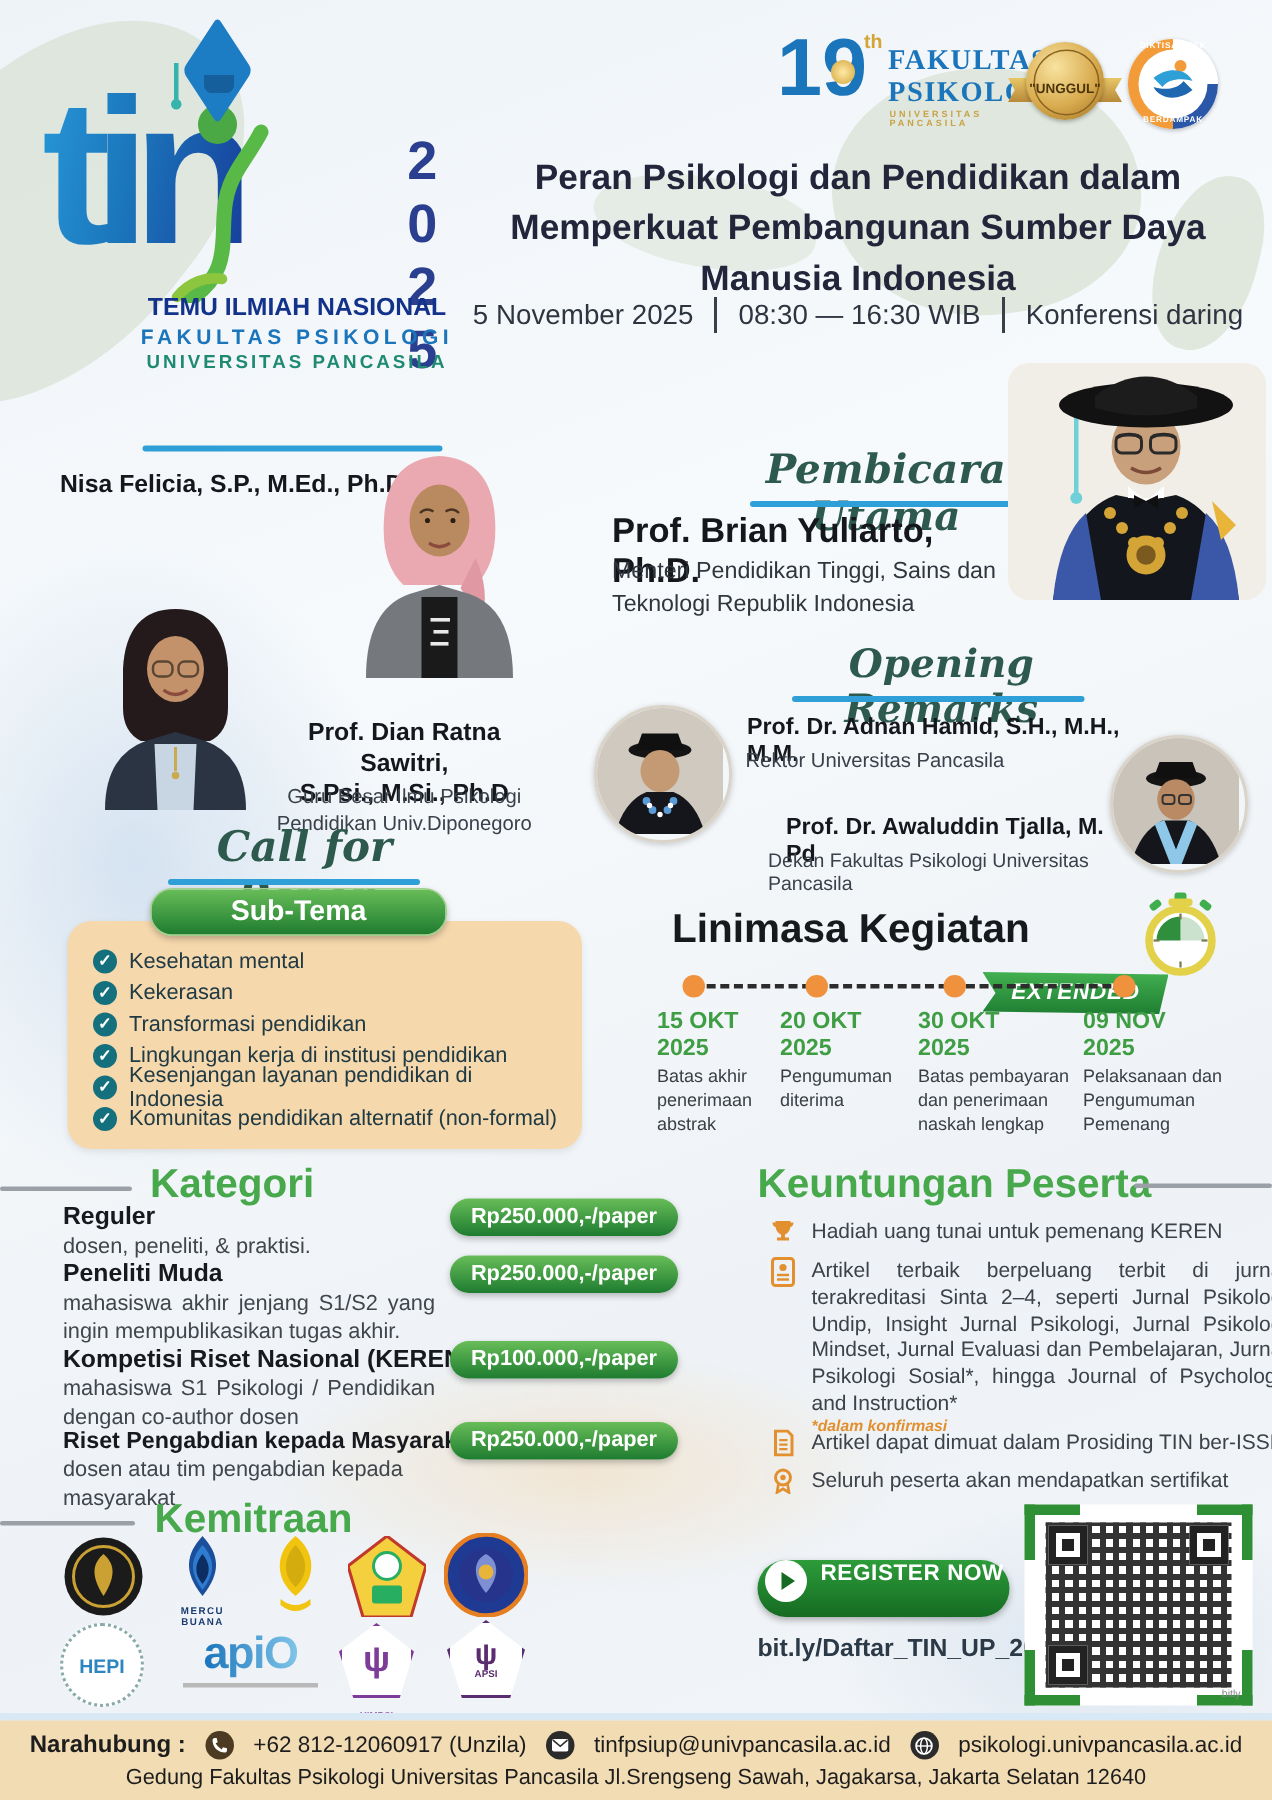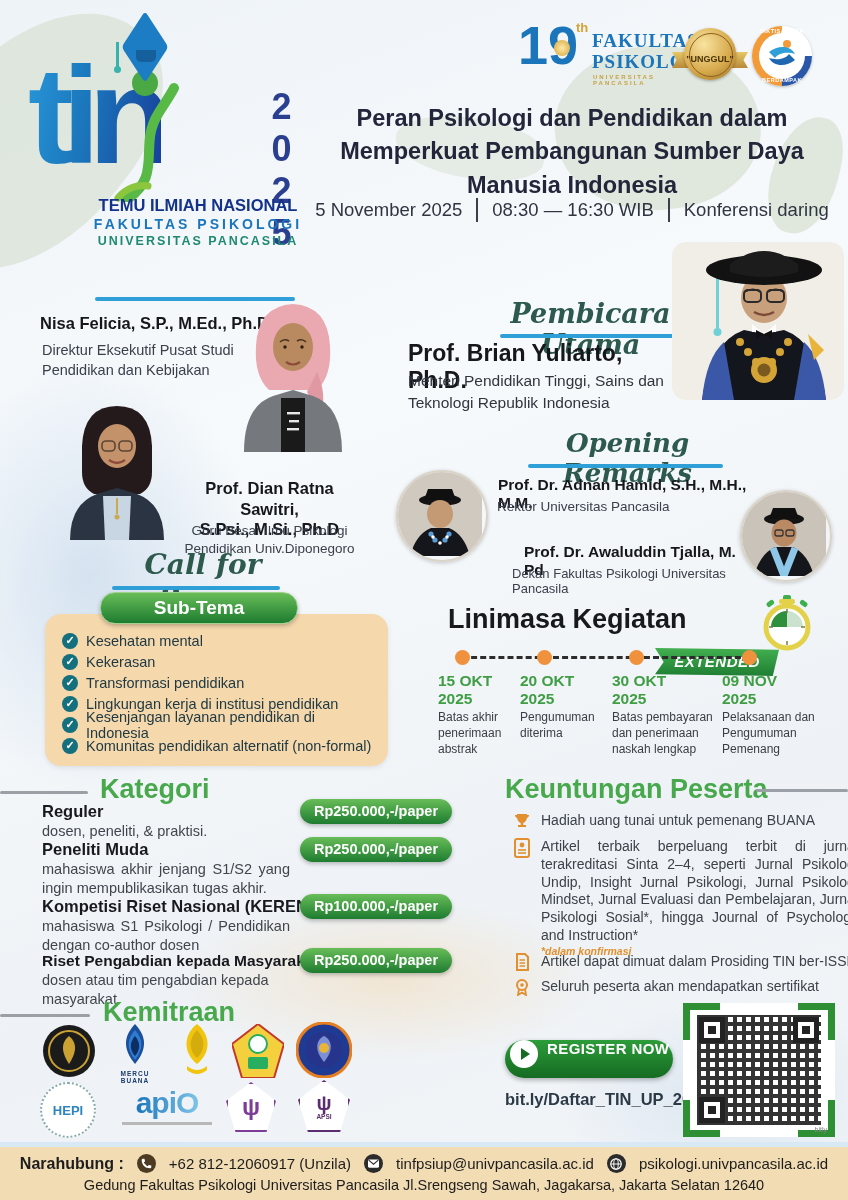--- a/index.html
+++ b/index.html
@@ -107,24 +107,20 @@
     <span>5 November 2025</span>
     <span class="sep"></span>
     <span>08:30 — 16:30 WIB</span>
     <span class="sep"></span>
     <span>Konferensi daring</span>
   </div>
 
   <div class="ubar" style="left:95px;top:297px;width:200px;"></div>
 
   <div class="abs" style="left:40px;top:314px;width:230px;font-weight:800;font-size:16.5px;color:#15171c;">Nisa Felicia, S.P., M.Ed., Ph.D</div>
-  <div class="abs" style="left:42px;top:340px;width:210px;font-size:14.5px;line-height:1.4;color:#3a414b;">
-    <div>Direktur Eksekutif Pusat Studi</div>
-    <div>Pendidikan dan Kebijakan</div>
-  </div>
   <svg class="abs" style="left:228px;top:300px;" width="130" height="152" viewBox="0 0 130 152">
     <path d="M65 4 Q100 6 102 46 Q104 76 89 90 L41 90 Q26 76 28 46 Q30 6 65 4 Z" fill="#eaa9b1"></path>
     <ellipse cx="65" cy="47" rx="20" ry="24" fill="#b9895f"></ellipse>
     <path d="M52 42 q4 -4 9 -1 M69 41 q5 -3 9 1" stroke="#4a3320" stroke-width="1.6" fill="none"></path>
     <circle cx="57" cy="47" r="1.7" fill="#2c1d10"></circle>
       <circle cx="74" cy="47" r="1.7" fill="#2c1d10"></circle>
     <path d="M58 62 q7 5 14 0" stroke="#8c4a3c" stroke-width="2.2" fill="none"></path>
     <path d="M89 72 Q99 94 93 114 L79 92 Z" fill="#e099a3"></path>
     <path d="M16 152 Q16 106 45 96 L65 90 L85 96 Q114 106 114 152 Z" fill="#75787d"></path>
     <path d="M53 98 L77 98 L77 152 L53 152 Z" fill="#1a1a1a"></path>
@@ -324,21 +320,21 @@
   <div class="kat-desc" style="left:42px;top:971px;width:300px;">dosen atau tim pengabdian kepada masyarakat</div>
   <div class="abs pill" style="left:300px;top:948px;width:152px;height:25px;line-height:25px;font-size:14.5px;">Rp250.000,-/paper</div>
 
   <div class="abs green-h" style="left:505px;top:774px;font-size:27px;">Keuntungan Peserta</div>
   <div class="dash" style="left:756px;top:789px;width:92px;"></div>
 
   <div class="benefit" style="left:513px;top:812px;">
     <svg width="18" height="18" viewBox="0 0 18 18">
         <path d="M4 2 h10 v3 c0 3.4-2 5.4-3.7 6 V13 h2.7 v2 H5 v-2 h2.7 V11 C6 10.4 4 8.4 4 5 Z M2 3 h2 v3 C2.8 5.6 2 4.6 2 3 Z M16 3 h-2 v3 c1.2-.4 2-1.4 2-3 Z" fill="#e2902f"></path>
       </svg>
-    <span class="txt">Hadiah uang tunai untuk pemenang BUANA</span>
+    <span class="txt">Hadiah uang tunai untuk pemenang KEREN</span>
   </div>
 
   <div class="benefit" style="left:513px;top:838px;">
     <svg width="18" height="20" viewBox="0 0 18 20" style="flex:0 0 18px;">
         <rect x="2" y="1" width="14" height="18" rx="2" fill="none" stroke="#e2902f" stroke-width="2"></rect>
         <circle cx="9" cy="7" r="2.4" fill="#e2902f"></circle>
         <line x1="5" y1="12" x2="13" y2="12" stroke="#e2902f" stroke-width="1.6"></line>
         <line x1="5" y1="15" x2="13" y2="15" stroke="#e2902f" stroke-width="1.6"></line>
       </svg>
     <span class="txt" style="display:block;width:318px;">

